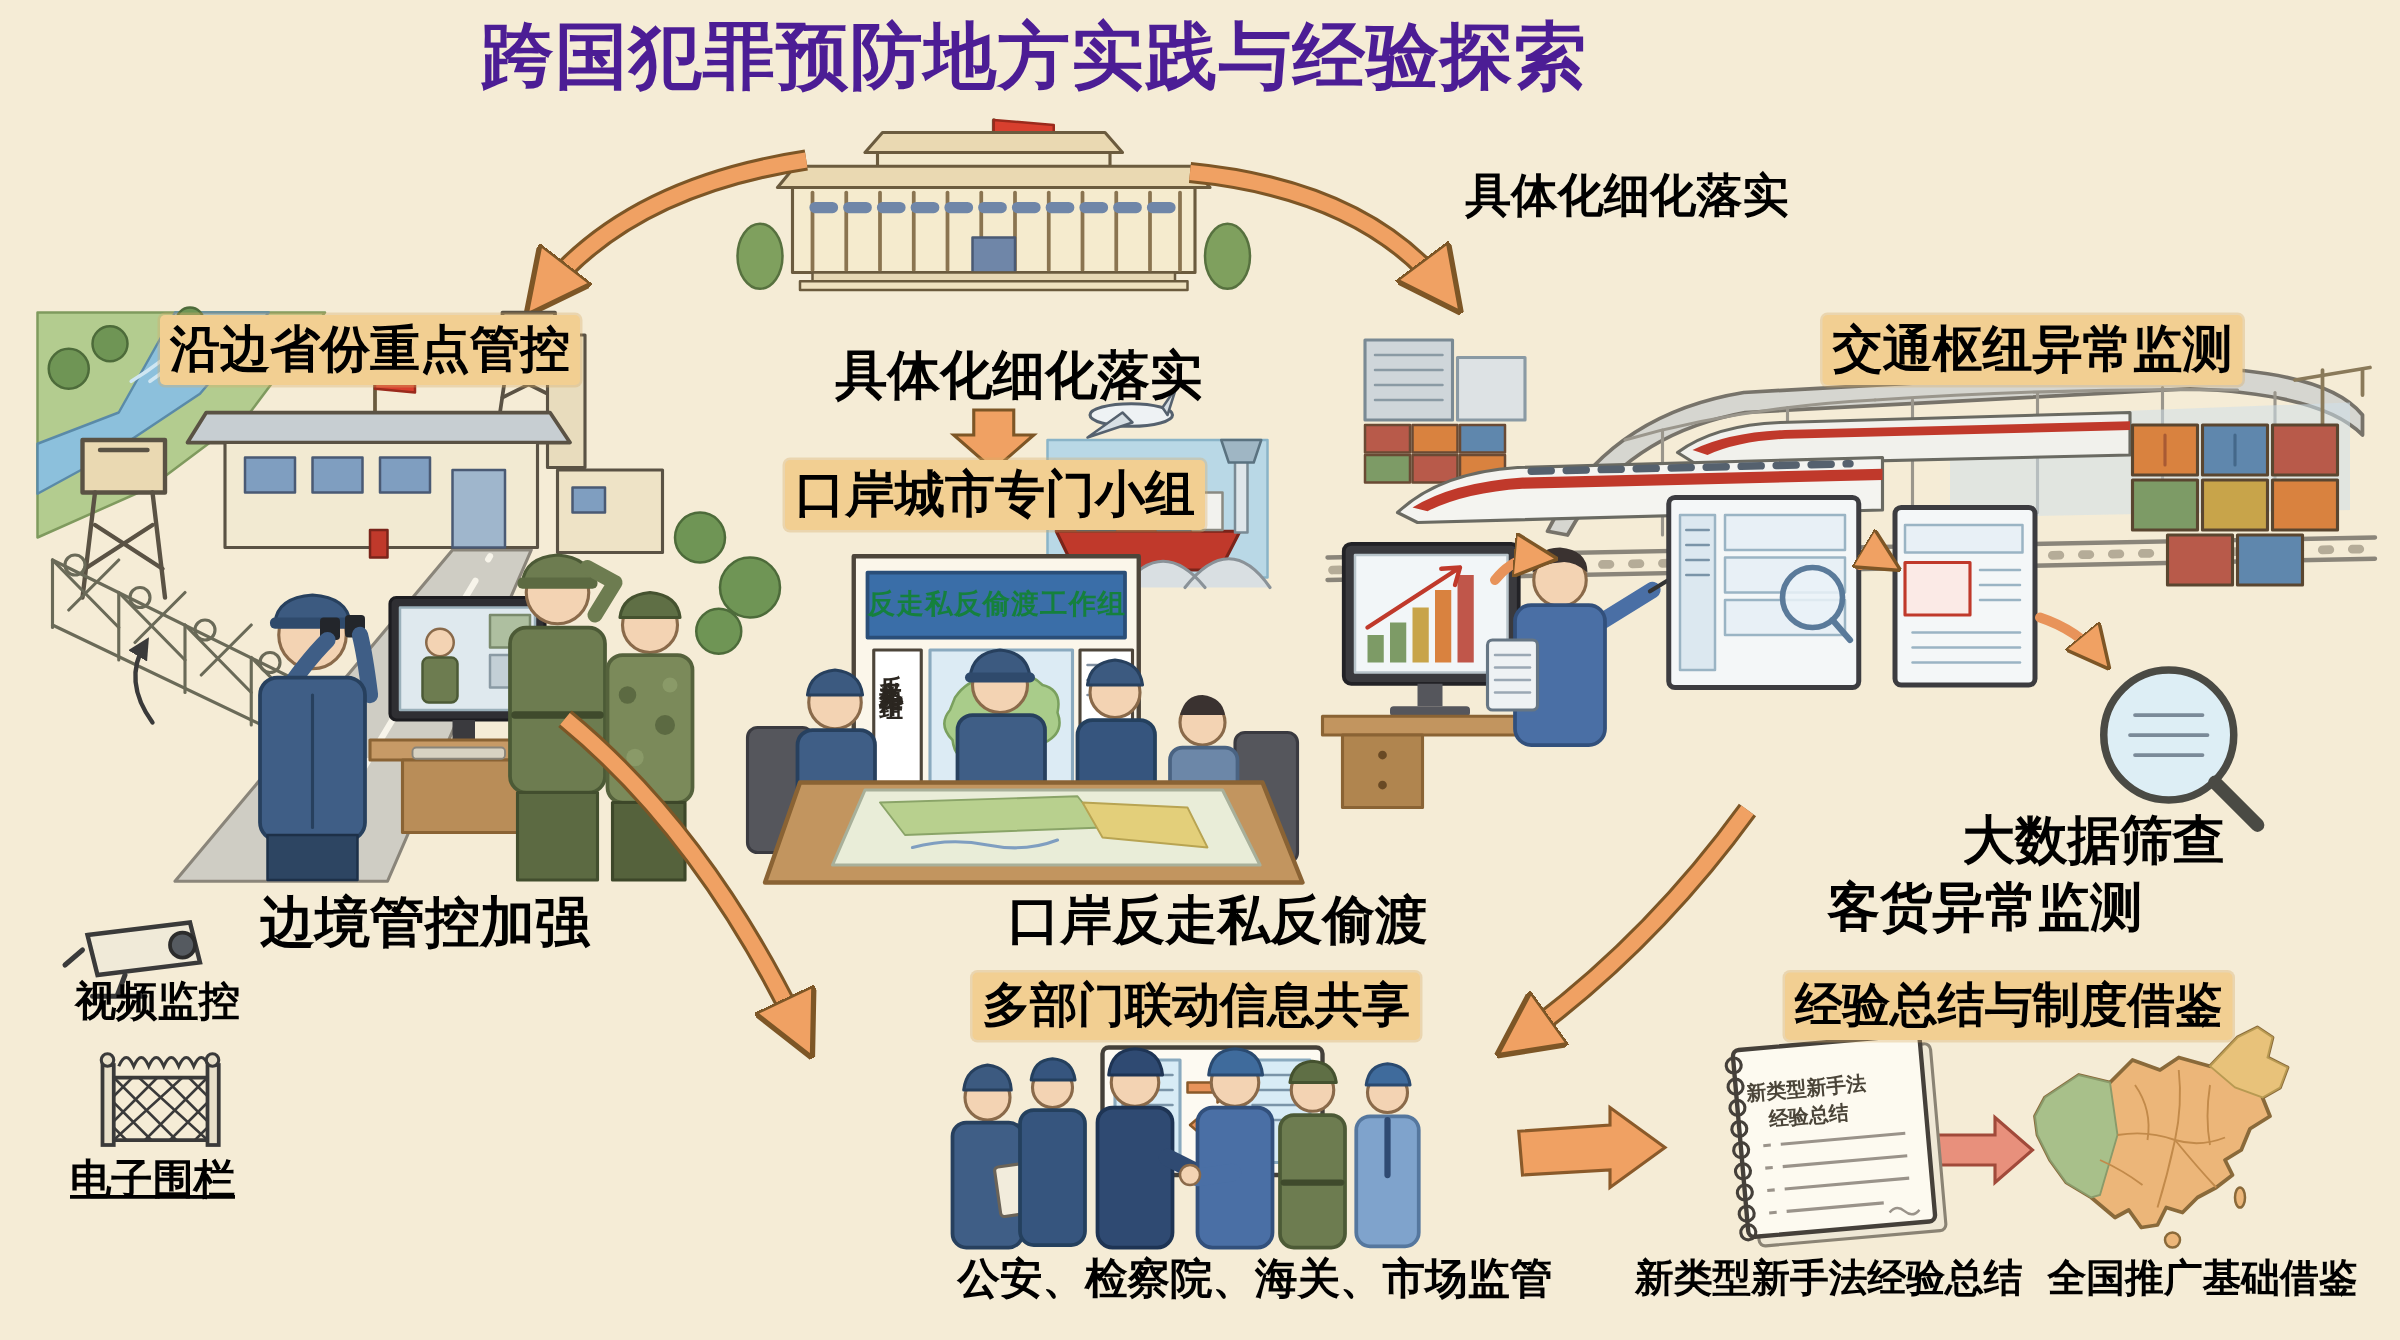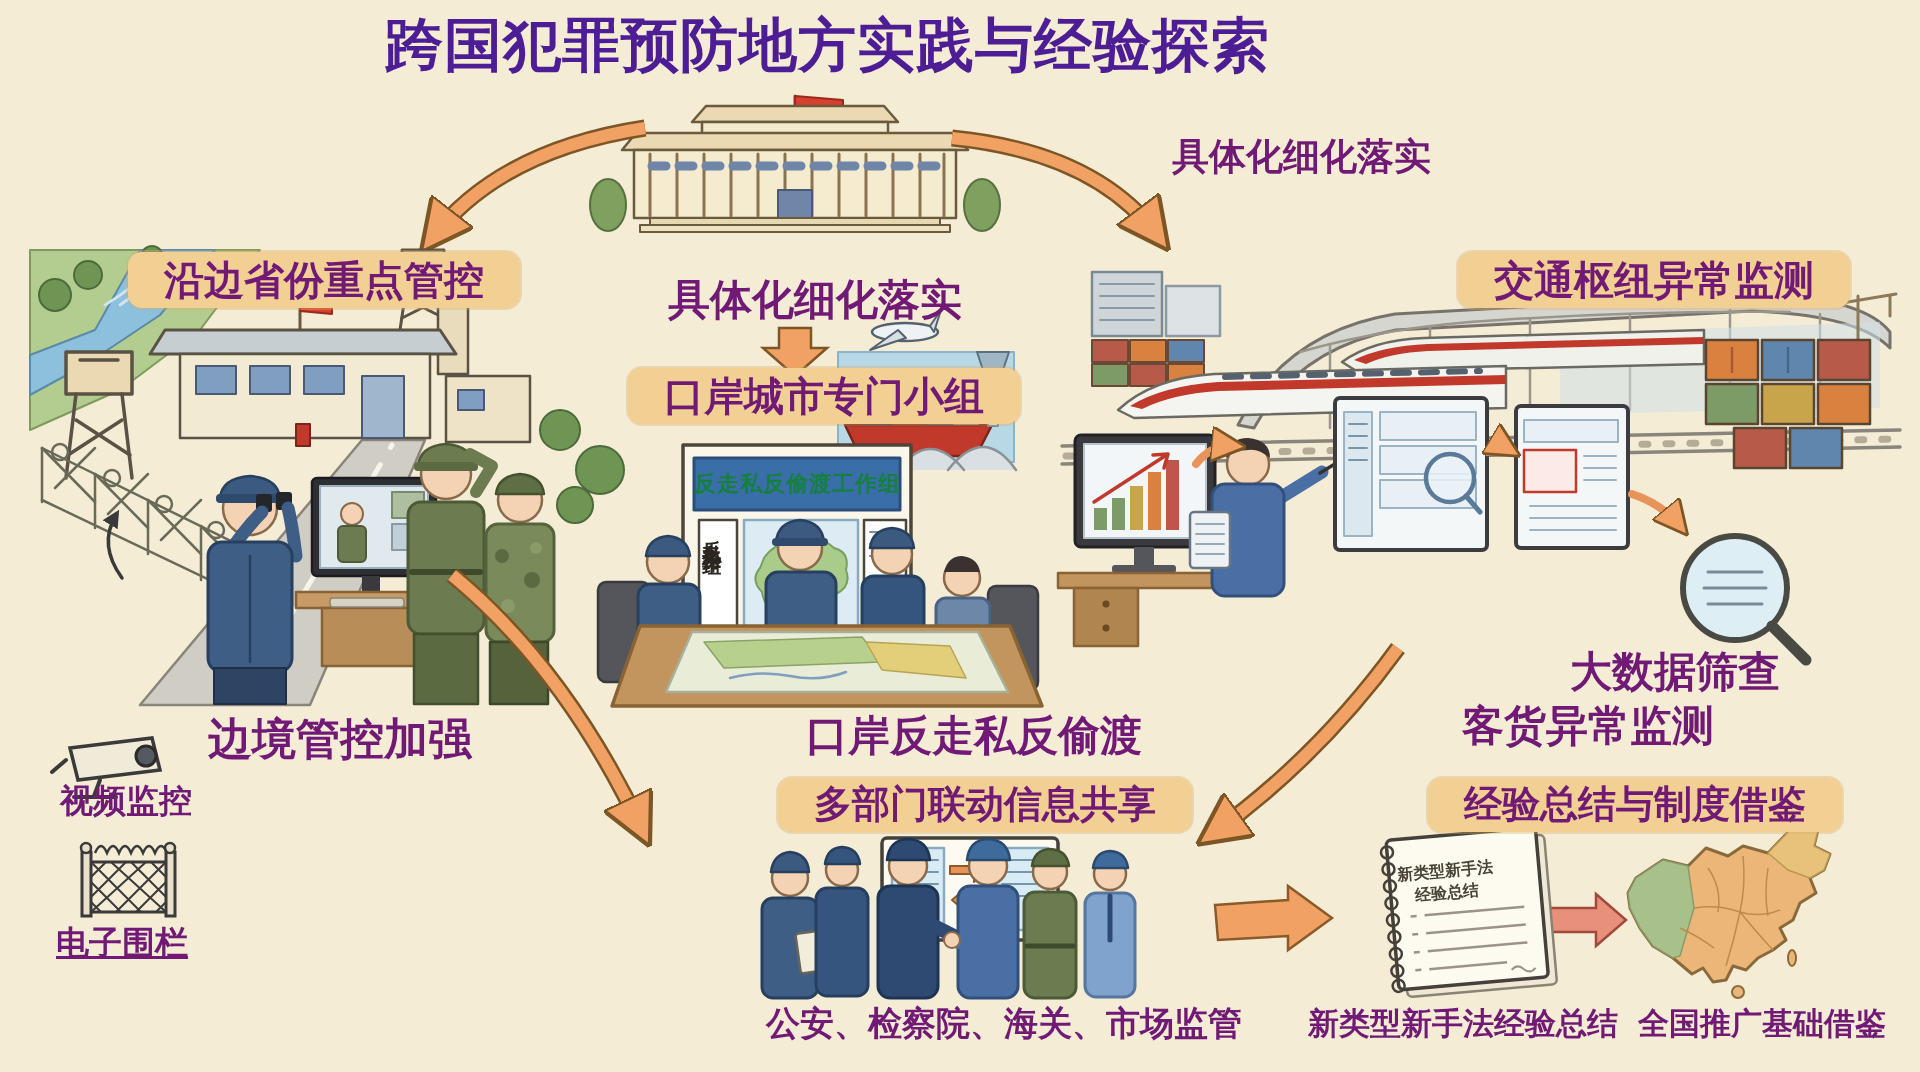--- a/index.html
+++ b/index.html
@@ -1,20 +1,20 @@
 <!DOCTYPE html>
 <html><head>
 <meta charset="utf-8">
 <style>
   html,body{margin:0;padding:0;background:#e9e2cf;}
   .stage{position:relative;width:1920px;height:1072px;background:#f5ecd6;overflow:hidden;
          font-family:"DejaVu Sans",sans-serif;}
   svg.art{position:absolute;left:0;top:0;}
-  .lbl{position:absolute;font-weight:bold;color:#701a75;white-space:nowrap;line-height:1.15;}
-  .pill{background:#f2cf92;border-radius:14px;padding:5px 36px;box-shadow:0 0 0 2px rgba(214,172,104,.35);}
+  .lbl{position:absolute;font-weight:bold;color:#000000;white-space:nowrap;line-height:1.15;}
+  .pill{background:#f2cf92;border-radius:4px;padding:5px 8px;box-shadow:0 0 0 2px rgba(214,172,104,.35);}
   #title{left:385px;top:12px;font-size:58px;letter-spacing:1px;color:#4c1d95;}
   #concrete{left:1172px;top:136px;font-size:37px;}
   #pill-left{left:128px;top:252px;font-size:40px;}
   #pill-right{left:1458px;top:252px;font-size:40px;}
   #natpolicy{left:668px;top:276px;font-size:42px;}
   #pill-port{left:628px;top:368px;font-size:40px;}
   #border-cap{left:208px;top:702px;font-size:44px;margin-top:12px;}
   #port-cap{left:806px;top:712px;font-size:42px;}
   #cargo-cap{left:1462px;top:702px;font-size:42px;}
   #bigdata-cap{left:1570px;top:648px;font-size:42px;}

